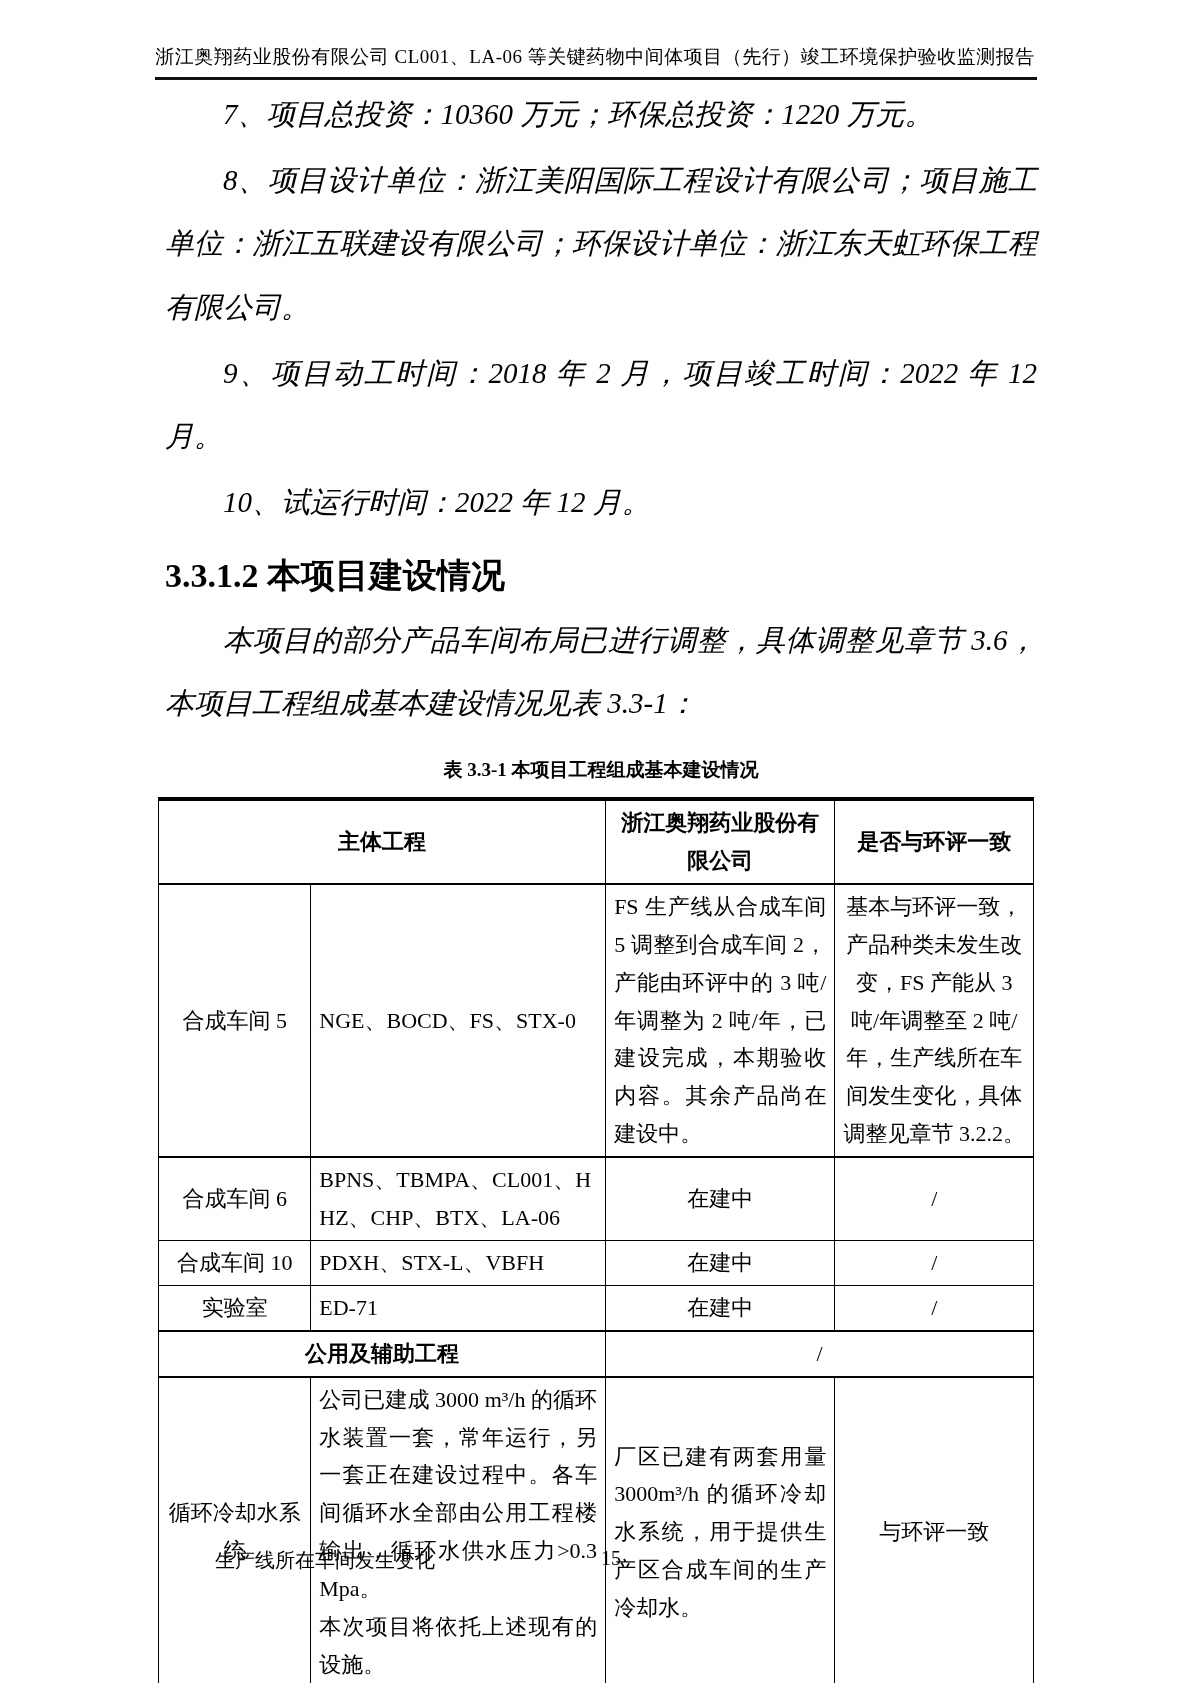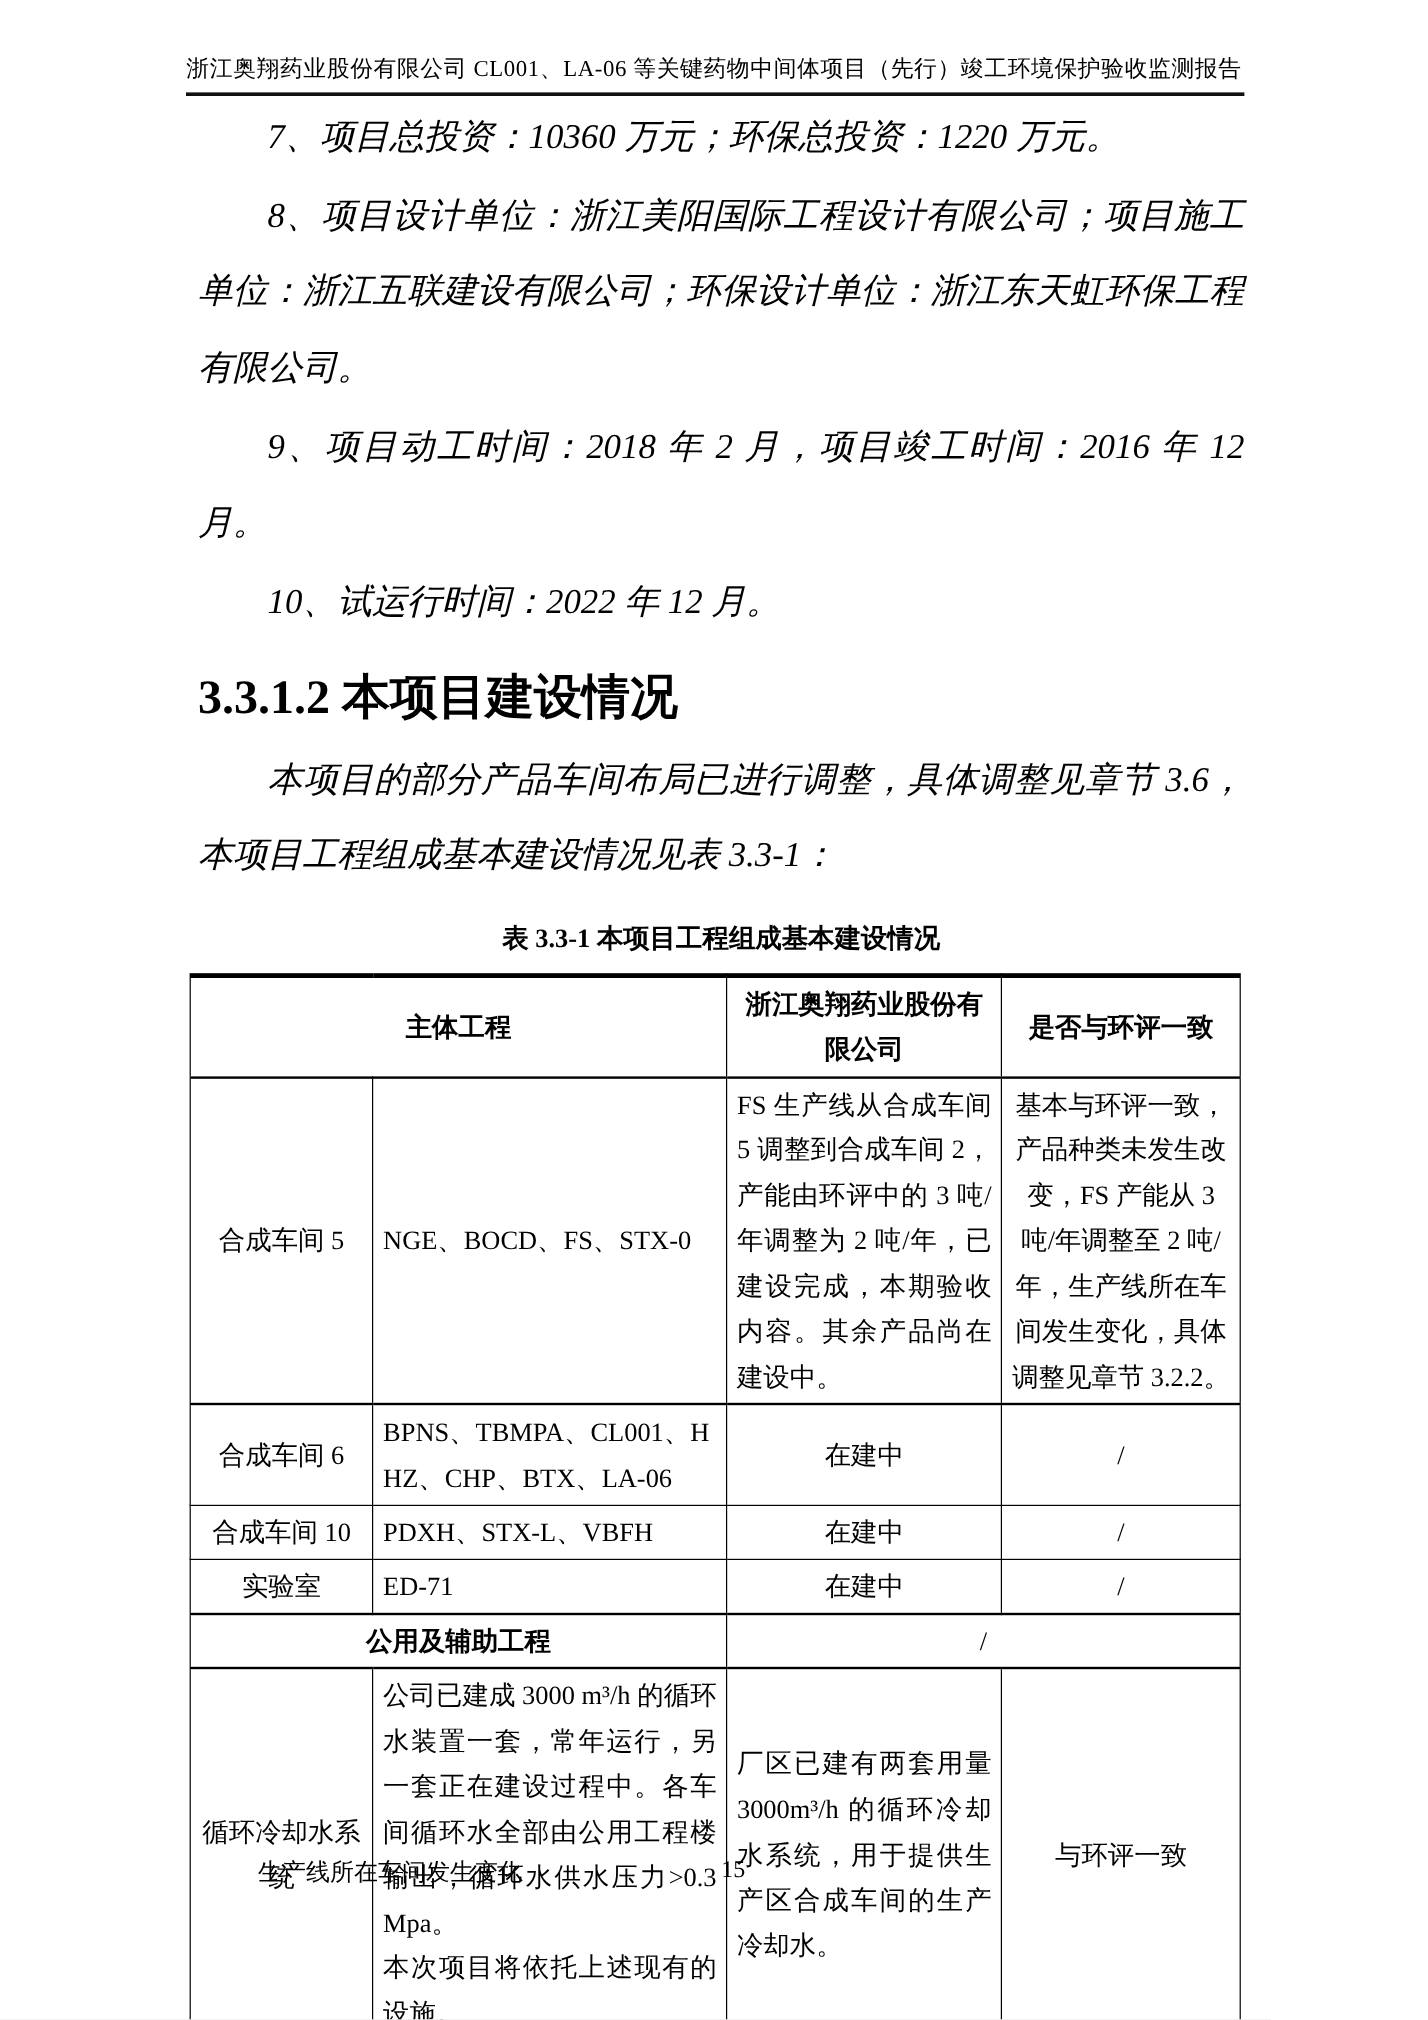--- a/index.html
+++ b/index.html
@@ -33,29 +33,29 @@
   .content { margin-left: 165px; width: 872px; }
   .body-par {
     font-size: 29px;
     line-height: 2.18;
     margin: 3px 0 0 0;
     text-align: justify;
     font-style: italic;
   }
   .indent { text-indent: 2em; }
   .section-heading {
-    font-size: 40px;
+    font-size: 34px;
     font-weight: bold;
     margin: 14px 0 6px 0;
     line-height: 1.6;
   }
   .table-caption {
     text-align: center;
     font-weight: bold;
-    font-size: 22px;
+    font-size: 19px;
     margin: 22px 0 14px 0;
   }
   
   table.main-table {
     border-collapse: collapse;
     table-layout: fixed;
     width: 876px;
     margin-left: -7px;
     border-top: 4px solid #000;
     border-bottom: 5px solid #000;
@@ -99,21 +99,21 @@
 
 <div class="page">
 
   <div class="doc-header-title">浙江奥翔药业股份有限公司 CL001、LA-06 等关键药物中间体项目（先行）竣工环境保护验收监测报告</div>
   <div class="doc-header-rule"></div>
 
   <div class="content">
 
     <p class="body-par indent">7、项目总投资：10360 万元；环保总投资：1220 万元。</p>
     <p class="body-par indent">8、项目设计单位：浙江美阳国际工程设计有限公司；项目施工单位：浙江五联建设有限公司；环保设计单位：浙江东天虹环保工程有限公司。</p>
-    <p class="body-par indent">9、项目动工时间：2018 年 2 月，项目竣工时间：2016 年 12 月。</p>
+    <p class="body-par indent">9、项目动工时间：2018 年 2 月，项目竣工时间：2022 年 12 月。</p>
     <p class="body-par indent">10、试运行时间：2022 年 12 月。</p>
 
     <h3 class="section-heading">3.3.1.2 本项目建设情况</h3>
 
     <p class="body-par indent">本项目的部分产品车间布局已进行调整，具体调整见章节 3.6，本项目工程组成基本建设情况见表 3.3-1：</p>
 
     <div class="table-caption">表 3.3-1 本项目工程组成基本建设情况</div>
 
     <table class="main-table">
       <colgroup>

